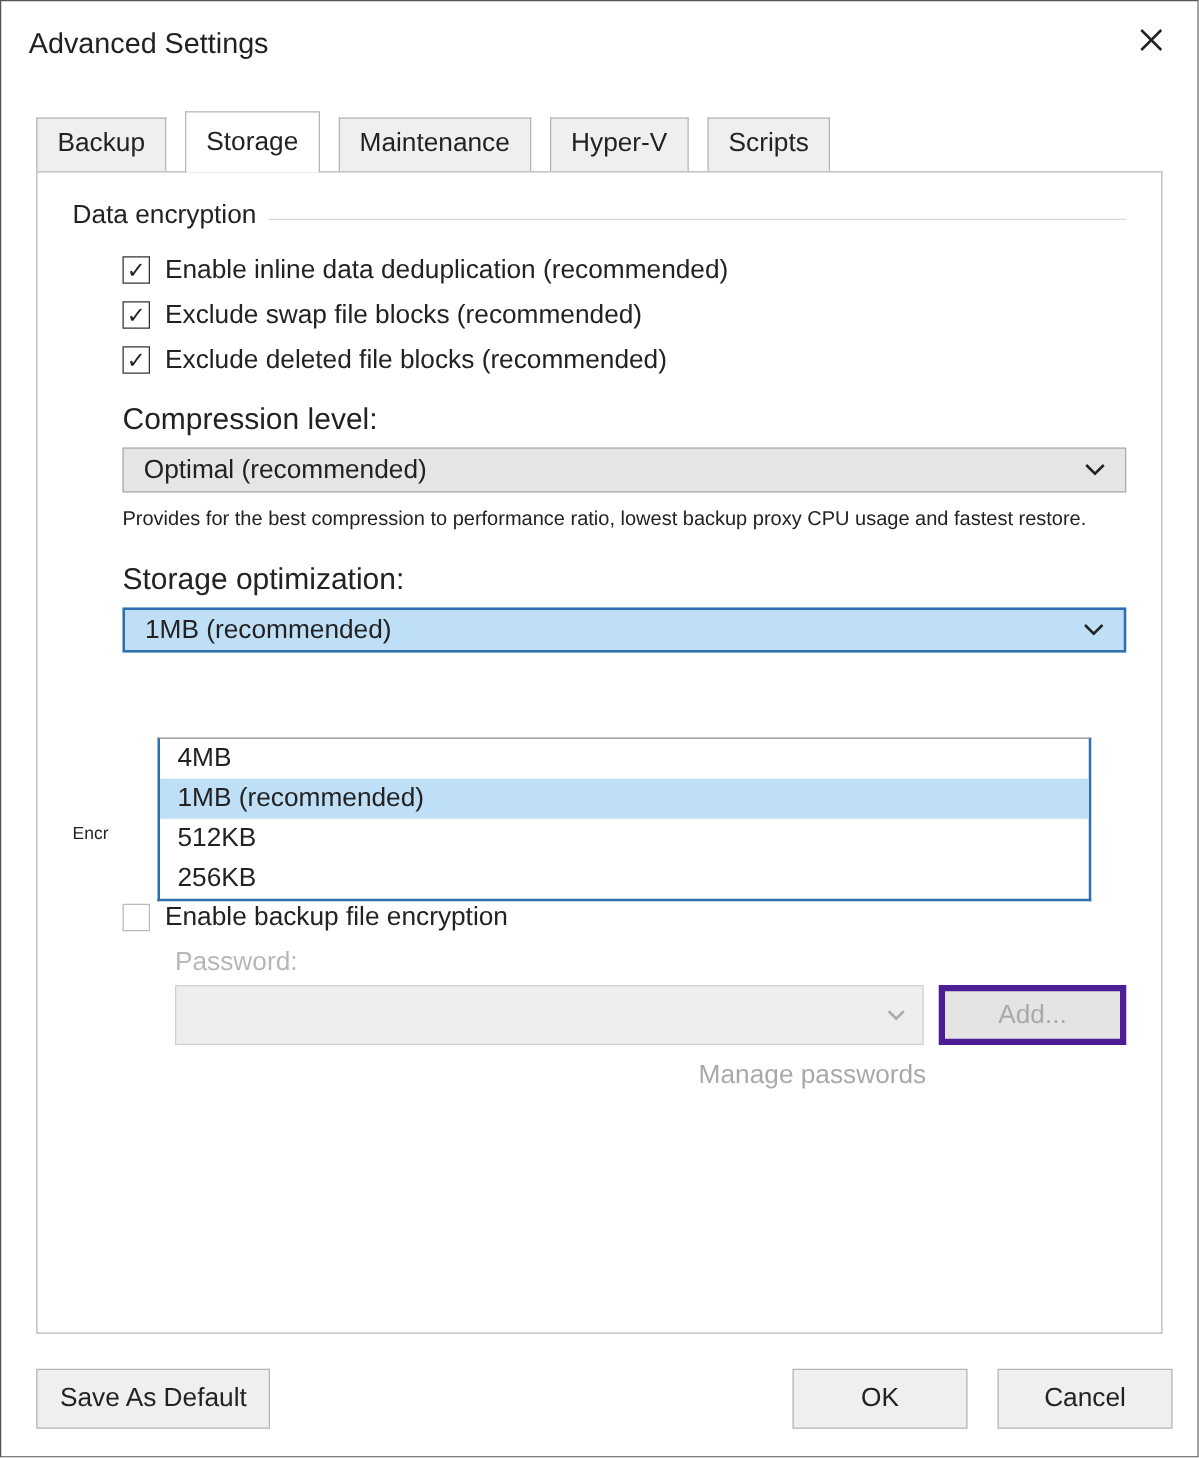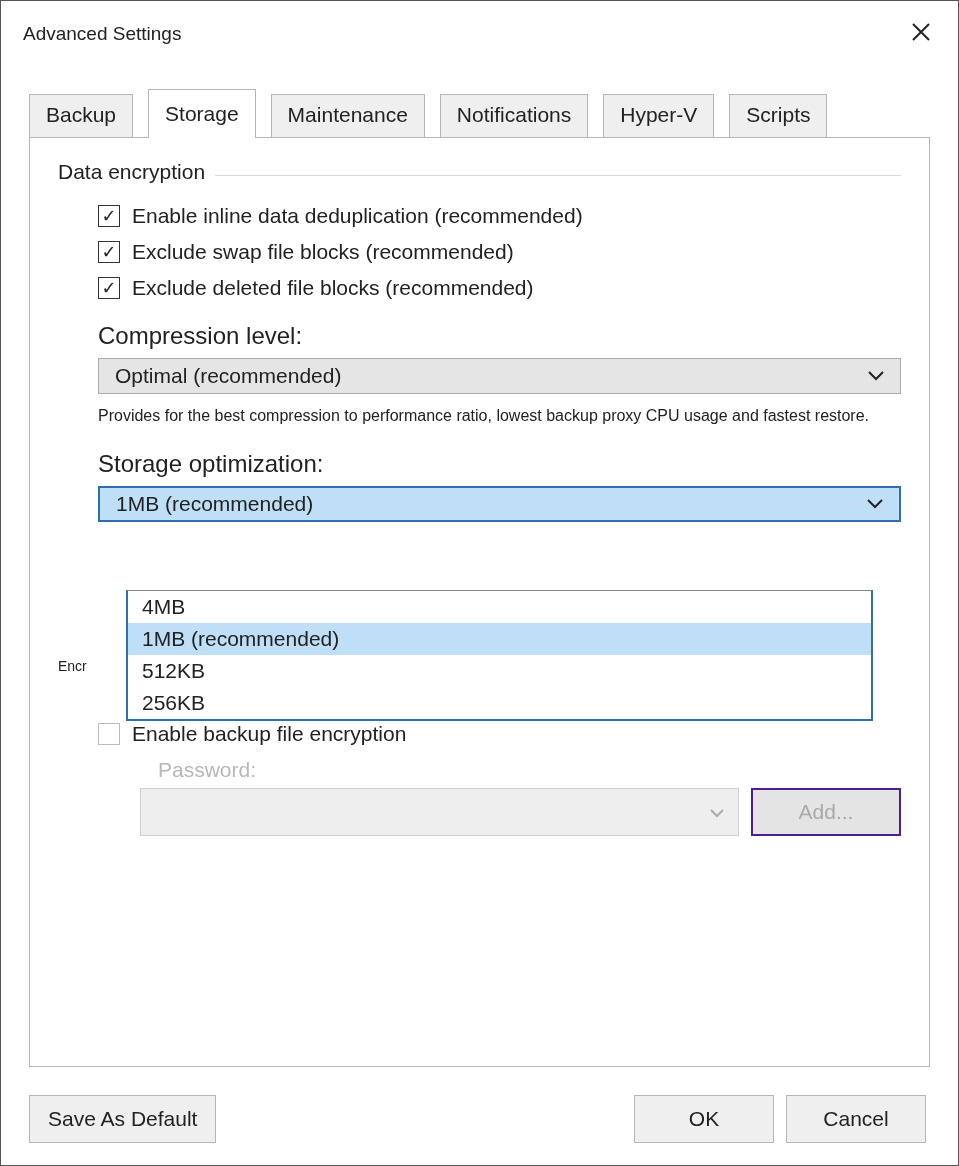--- a/index.html
+++ b/index.html
@@ -18,21 +18,21 @@
     display: flex;
     flex-direction: column;
   }
   .titlebar {
     display: flex;
     align-items: center;
     justify-content: space-between;
     padding: 10px 18px 4px 22px;
     height: 60px;
   }
-  .titlebar .title { font-size: 19px; }
+  .titlebar .title { font-size: 23px; }
   .close-btn {
     font-size: 24px;
     line-height: 1;
     cursor: pointer;
     padding: 4px 8px;
     user-select: none;
   }
   .body {
     flex: 1;
     padding: 10px 28px 0 28px;
@@ -163,21 +163,21 @@
   }
 
   .encryption-zone {
     margin-top: 200px;
   }
   .enc-check-label { color: #222; }
 
   .pwd-label {
     font-size: 21px;
     color: #b7b7b7;
-    margin-left: 60px;
+    margin-left: 42px;
     margin-top: 10px;
   }
   .pwd-row {
     display: flex;
     gap: 12px;
     margin-left: 42px;
     margin-top: 6px;
     align-items: stretch;
   }
   .pwd-select {
@@ -188,43 +188,43 @@
     display: flex;
     align-items: center;
     justify-content: flex-end;
     padding: 0 14px;
     color: #aaa;
     cursor: default;
   }
   .add-btn {
     width: 150px;
     height: 48px;
-    border: 2px solid #4c1d95;
+    border: 5px solid #4c1d95;
     background: #e4e4e4;
     color: #a9a9a9;
     font-size: 21px;
     display: flex;
     align-items: center;
     justify-content: center;
     cursor: default;
   }
   .manage-link {
     text-align: right;
     color: #a9a9a9;
     font-size: 21px;
     margin-left: 42px;
     margin-top: 12px;
     padding-right: 160px;
   }
 
   .footer {
     display: flex;
     align-items: center;
-    padding: 16px 32px 22px 28px;
-    gap: 12px;
+    padding: 16px 20px 22px 28px;
+    gap: 24px;
   }
   .footer .spacer { flex: 1; }
   .btn {
     height: 48px;
     border: 1px solid #b5b5b5;
     background: #efefef;
     font-size: 21px;
     padding: 0 18px;
     display: inline-flex;
     align-items: center;
@@ -246,21 +246,20 @@
           <path d="M3 3 L19 19 M19 3 L3 19" stroke="#222" stroke-width="2" fill="none"></path>
         </svg>
     </div>
   </div>
 
   <div class="body">
     <div class="tabs">
       <div class="tab">Backup</div>
       <div class="tab active">Storage</div>
       <div class="tab">Maintenance</div>
-      <div class="tab">Notifications</div>
       <div class="tab">Hyper-V</div>
       <div class="tab">Scripts</div>
     </div>
 
     <div class="tab-panel">
 
       <div class="title-row">
         <span class="group-title">Data encryption</span>
         <span class="line"></span>
       </div>
@@ -320,20 +319,21 @@
         <div class="pwd-row">
           <div class="pwd-select">
             <span>
               <svg width="14" height="9" viewBox="0 0 14 9">
                   <path d="M1 1 L7 7 L13 1" stroke="#aaa" stroke-width="2" fill="none"></path>
                 </svg>
             </span>
           </div>
           <div class="add-btn">Add...</div>
         </div>
+        <div class="manage-link">Manage passwords</div>
       </div>
 
     </div>
   </div>
 
   <div class="footer">
     <div class="btn save">Save As Default</div>
     <div class="spacer"></div>
     <div class="btn">OK</div>
     <div class="btn">Cancel</div>

